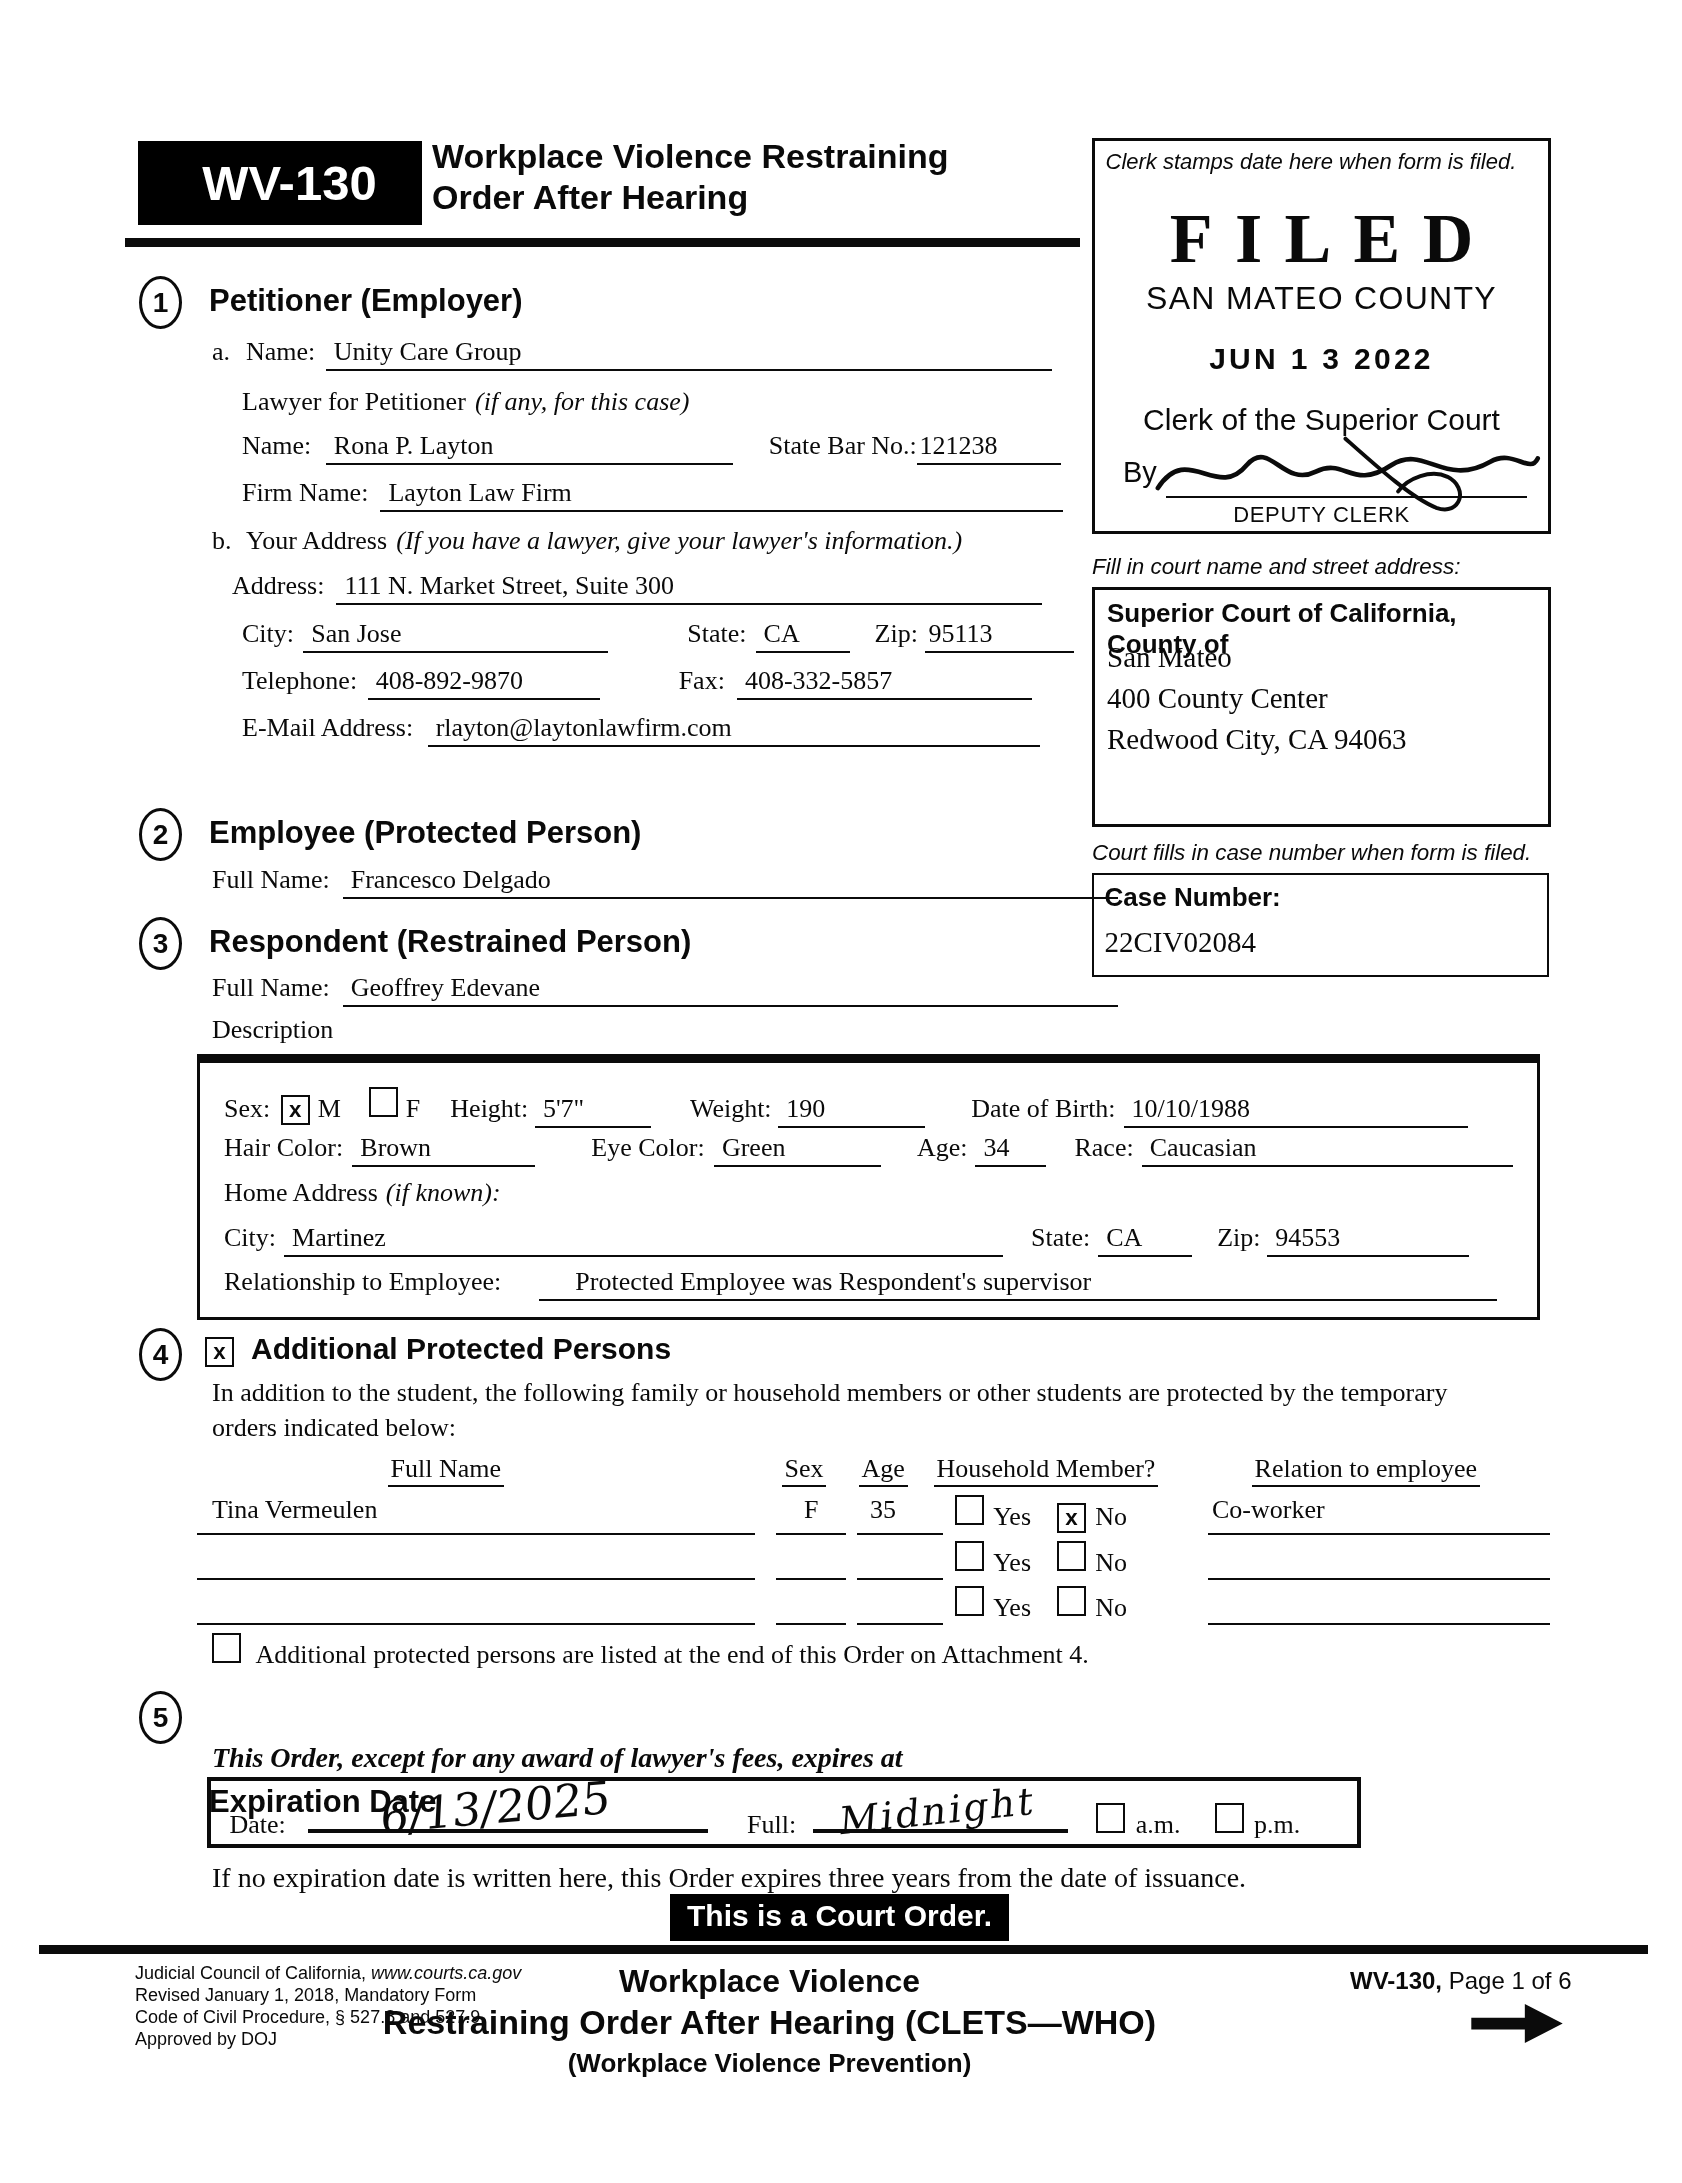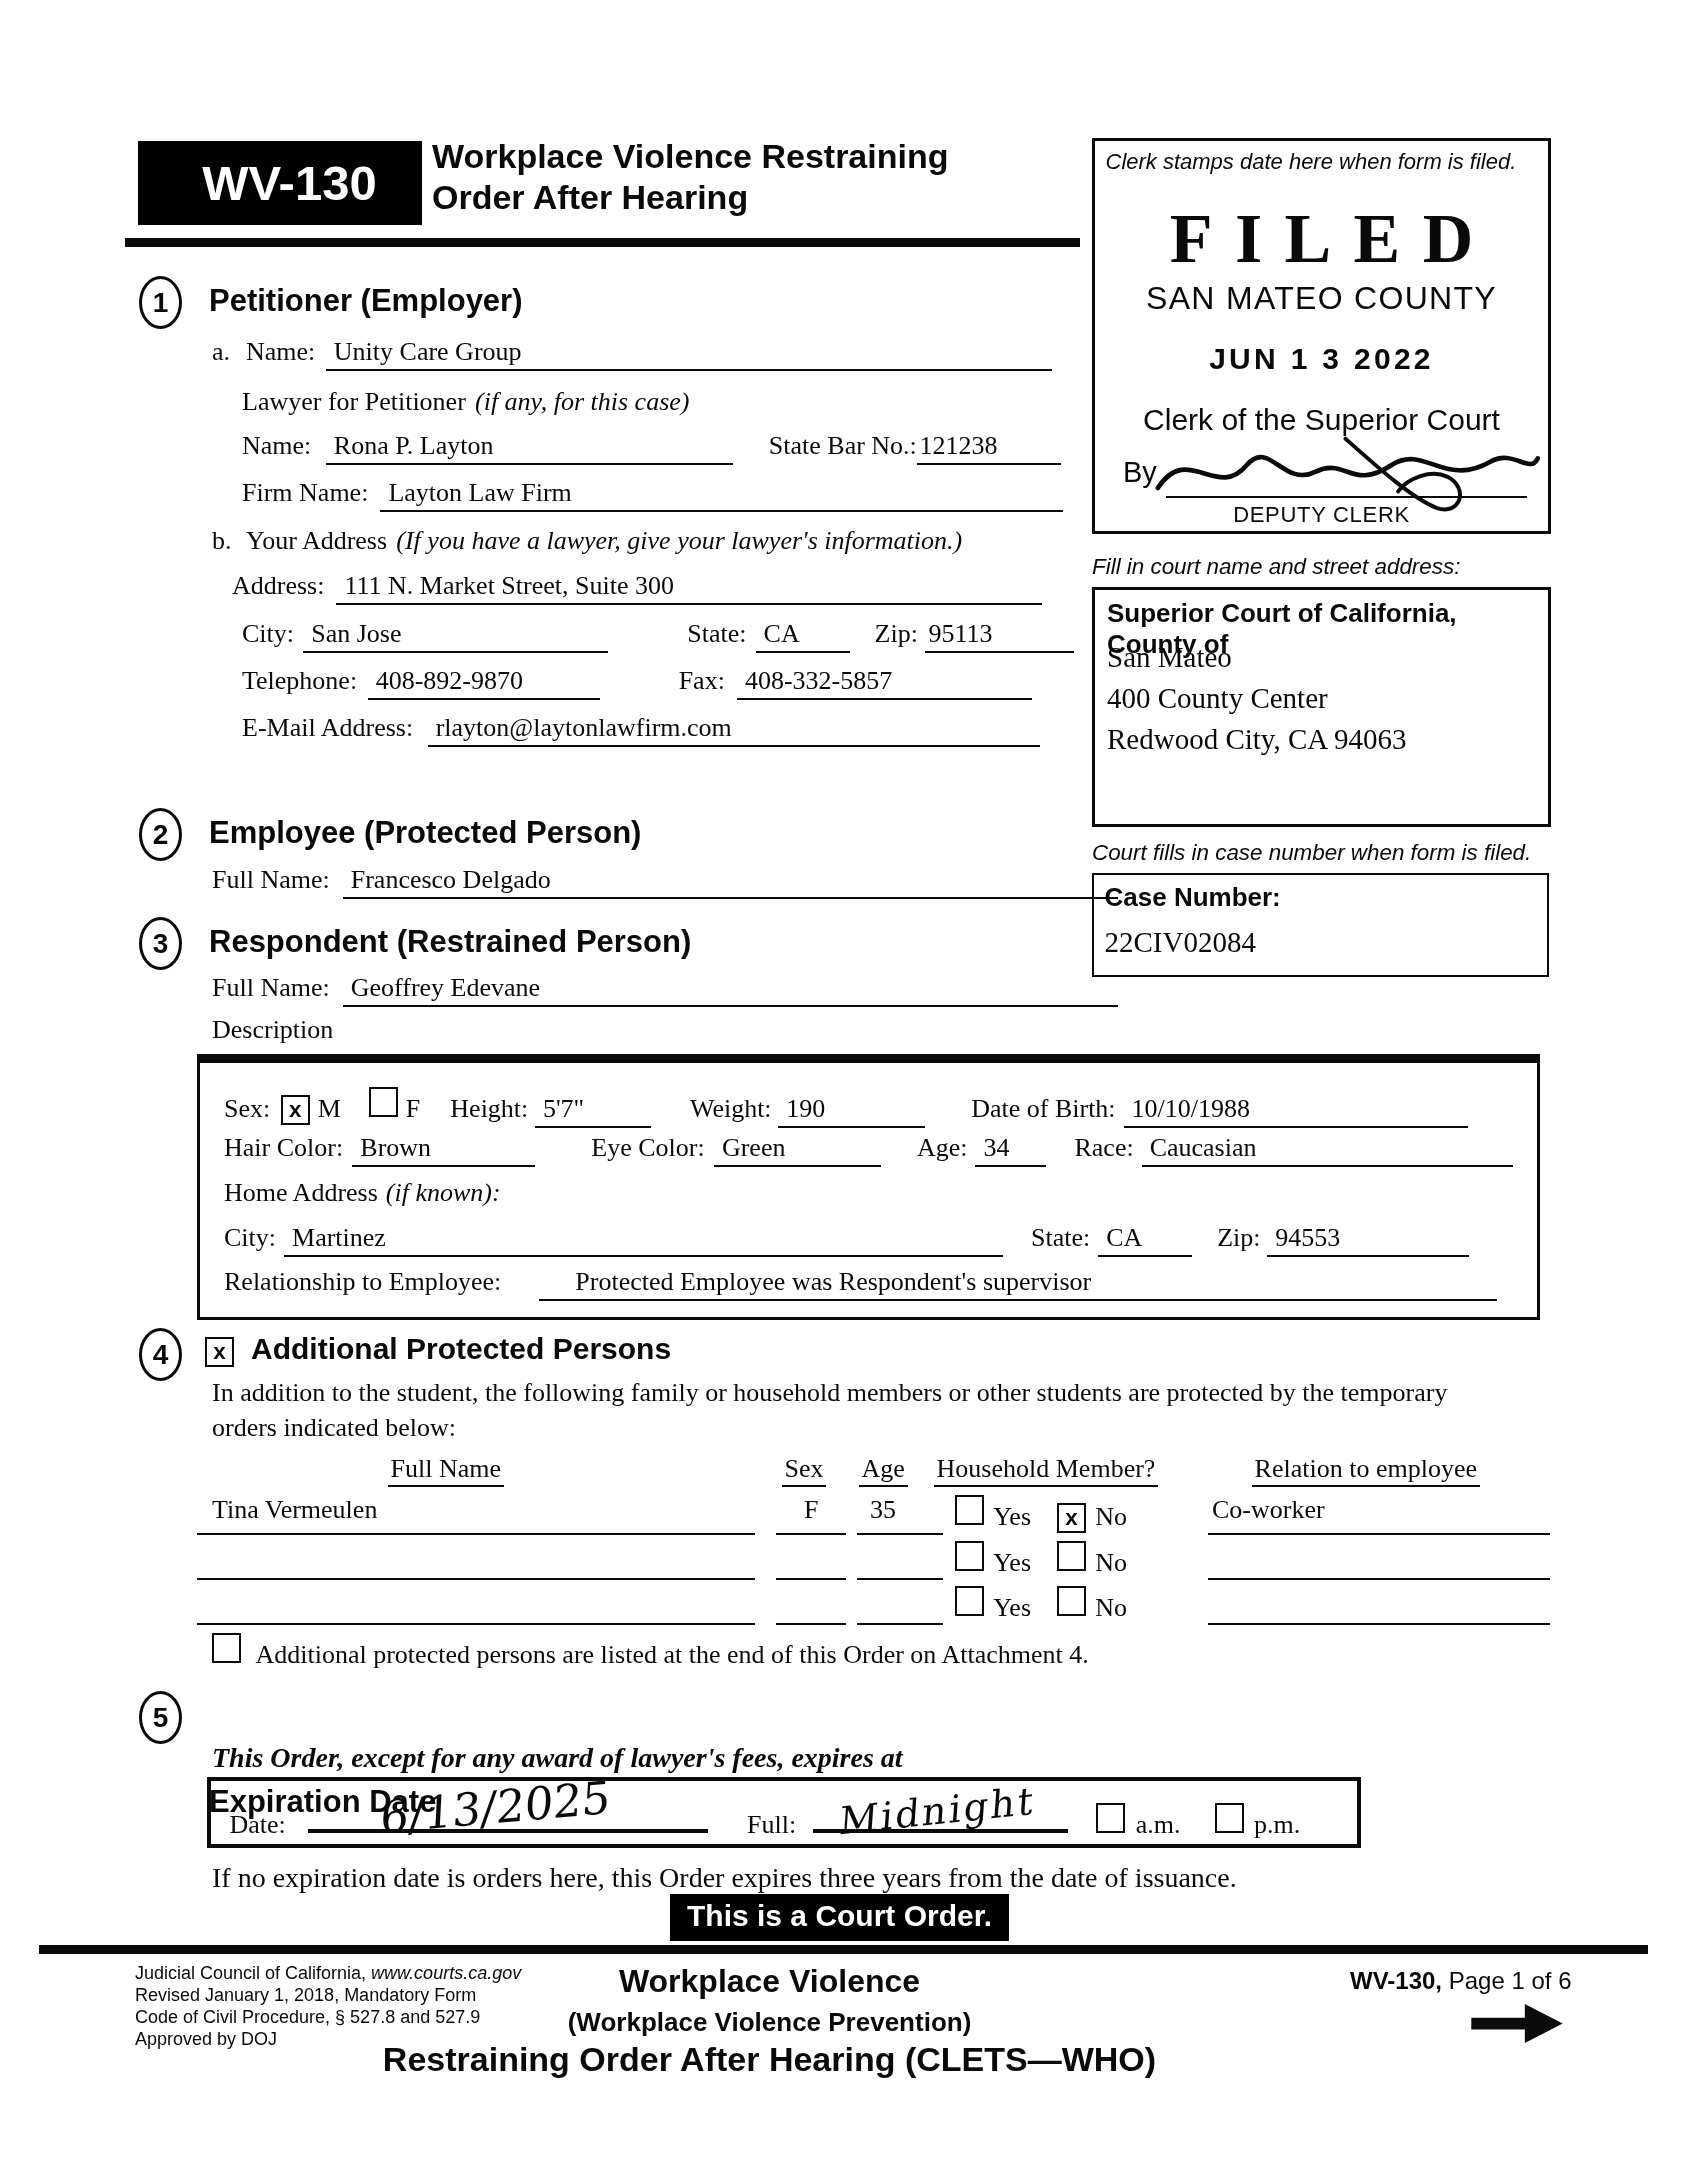--- a/index.html
+++ b/index.html
@@ -264,39 +264,39 @@
       <span class="ul" style="width:243px; height:29px; border-bottom-width:4px;">
         <span class="hand" style="left:26px; bottom:-4px; font-size:38px; transform:rotate(-6deg) skewX(-10deg); letter-spacing:2.6px;">Midnight</span>
       </span>
       <span class="cb" style="margin-left:28px;"></span>
       <span style="margin-left:10.5px;">a.m.</span>
       <span class="cb" style="margin-left:34px;"></span>
       <span style="margin-left:10.5px;">p.m.</span>
     </div>
   </div>
 
-  <div class="abs" style="left:212px; top:1862px; font-size:28px;">If no expiration date is orders here, this Order expires three years from the date of issuance.</div>
+  <div class="abs" style="left:212px; top:1862px; font-size:28px;">If no expiration date is written here, this Order expires three years from the date of issuance.</div>
 
   <div class="banner">This is a Court Order.</div>
 
   <div class="abs" style="left:39px; top:1945px; width:1609px; height:8.6px; background:#0b0b0b;"></div>
 
   <div class="abs smalltext" style="left:135px; top:1962px;">
     <div>
       <span>Judicial Council of California, </span><span class="i">www.courts.ca.gov</span>
     </div>
     <div>Revised January 1, 2018, Mandatory Form</div>
     <div>Code of Civil Procedure, § 527.8 and 527.9</div>
     <div>Approved by DOJ</div>
   </div>
 
   <div class="abs sans b" style="left:263px; top:1963px; width:1013px; text-align:center;">
     <div style="font-size:32px;">Workplace Violence</div>
+    <div style="font-size:34px; margin-top:2.6px;">Restraining Order After Hearing (CLETS—WHO)</div>
     <div style="font-size:26px; margin-top:6.6px;">(Workplace Violence Prevention)</div>
-    <div style="font-size:34px; margin-top:2.6px;">Restraining Order After Hearing (CLETS—WHO)</div>
   </div>
 
   <div class="abs sans" style="left:1350px; top:1967px; font-size:24px;">
     <span class="b">WV-130,</span><span> Page 1 of 6</span>
   </div>
   <svg class="abs" style="left:1471px; top:2000px;" width="92" height="47" viewBox="0 0 140 72">
     <polygon points="0,27 82,27 82,6 140,36 82,66 82,45 0,45" fill="#0b0b0b"></polygon>
   </svg>
 
 </div>

